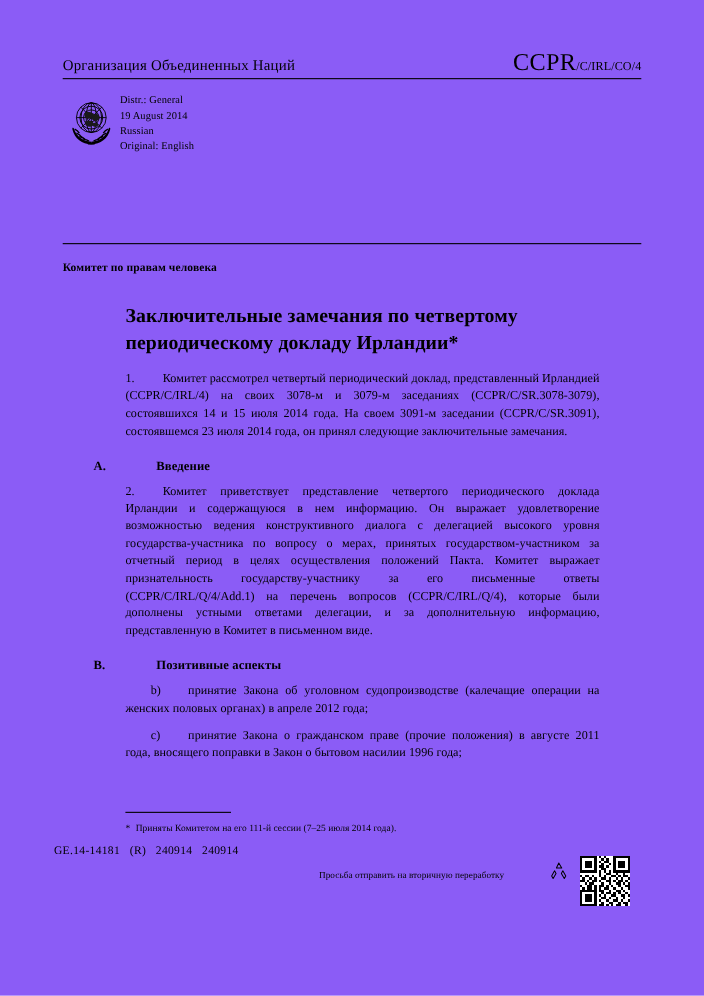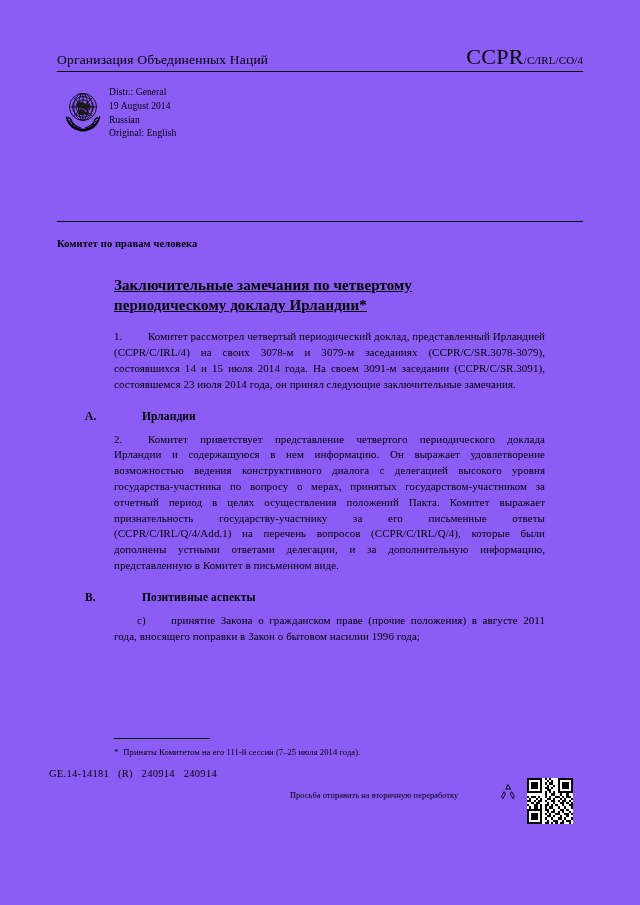--- a/index.html
+++ b/index.html
@@ -112,25 +112,24 @@
   .committee {
     font-weight: bold;
     font-size: 10.5px;
     letter-spacing: 0.1px;
     margin: 0 0 26px 0;
   }
 
   .doc-title {
     margin: 0 0 14px 57px;
     font-weight: bold;
-    font-size: 15px;
+    font-size: 18px;
     line-height: 1.34;
     letter-spacing: 0.1px;
     max-width: 395px;
-    text-decoration: underline;
   }
 
   p.para {
     margin: 0 0 9px 57px;
     width: 431px;
     font-size: 11px;
     line-height: 1.44;
     text-align: justify;
     text-indent: 0;
     letter-spacing: 0.05px;
@@ -319,34 +318,37 @@
     <div class="committee">Комитет по правам человека</div>
 
     <div class="doc-title">Заключительные замечания по четвертому периодическому докладу Ирландии*</div>
 
     <p class="para">
       <span class="num">1.</span><span>Комитет рассмотрел четвертый периодический доклад, представленный Ирландией (CCPR/C/IRL/4) на своих 3078-м и 3079-м заседаниях (CCPR/C/SR.3078-3079), состоявшихся 14 и 15 июля 2014 года. На своем 3091-м заседании (CCPR/C/SR.3091), состоявшемся 23 июля 2014 года, он принял следующие заключительные замечания.</span>
     </p>
 
     <h2 class="section">
       <span class="sec-letter">A.</span>
-      <span class="sec-label">Ирландии</span>
+      <span class="sec-label">Введение</span>
     </h2>
 
     <p class="para">
       <span class="num">2.</span><span>Комитет приветствует представление четвертого периодического доклада Ирландии и содержащуюся в нем информацию. Он выражает удовлетворение возможностью ведения конструктивного диалога с делегацией высокого уровня государства-участника по вопросу о мерах, принятых государством-участником за отчетный период в целях осуществления положений Пакта. Комитет выражает признательность государству-участнику за его письменные ответы (CCPR/C/IRL/Q/4/Add.1) на перечень вопросов (CCPR/C/IRL/Q/4), которые были дополнены устными ответами делегации, и за дополнительную информацию, представленную в Комитет в письменном виде.</span>
     </p>
 
     <h2 class="section">
       <span class="sec-letter">B.</span>
       <span class="sec-label">Позитивные аспекты</span>
     </h2>
 
 
 
+    <p class="para">
+      <span class="lett">b)</span><span>принятие Закона об уголовном судопроизводстве (калечащие операции на женских половых органах) в апреле 2012 года;</span>
+    </p>
 
     <p class="para">
       <span class="lett">c)</span><span>принятие Закона о гражданском праве (прочие положения) в августе 2011 года, вносящего поправки в Закон о бытовом насилии 1996 года;</span>
     </p>
 
   </div>
 
   <div class="footnote-area">
     <div class="fn-rule"></div>
     <div class="footnote">

